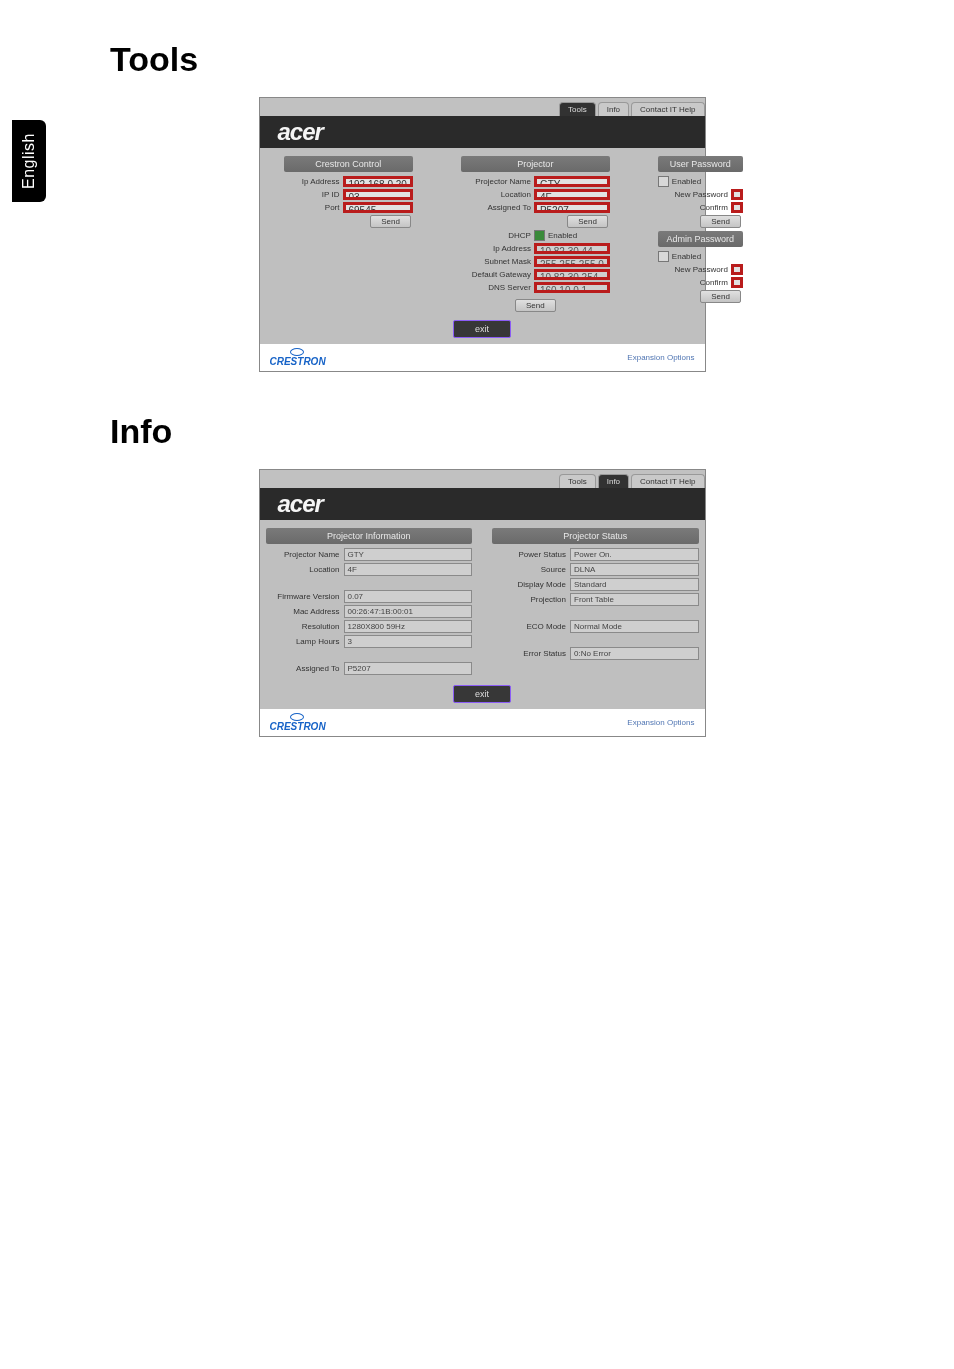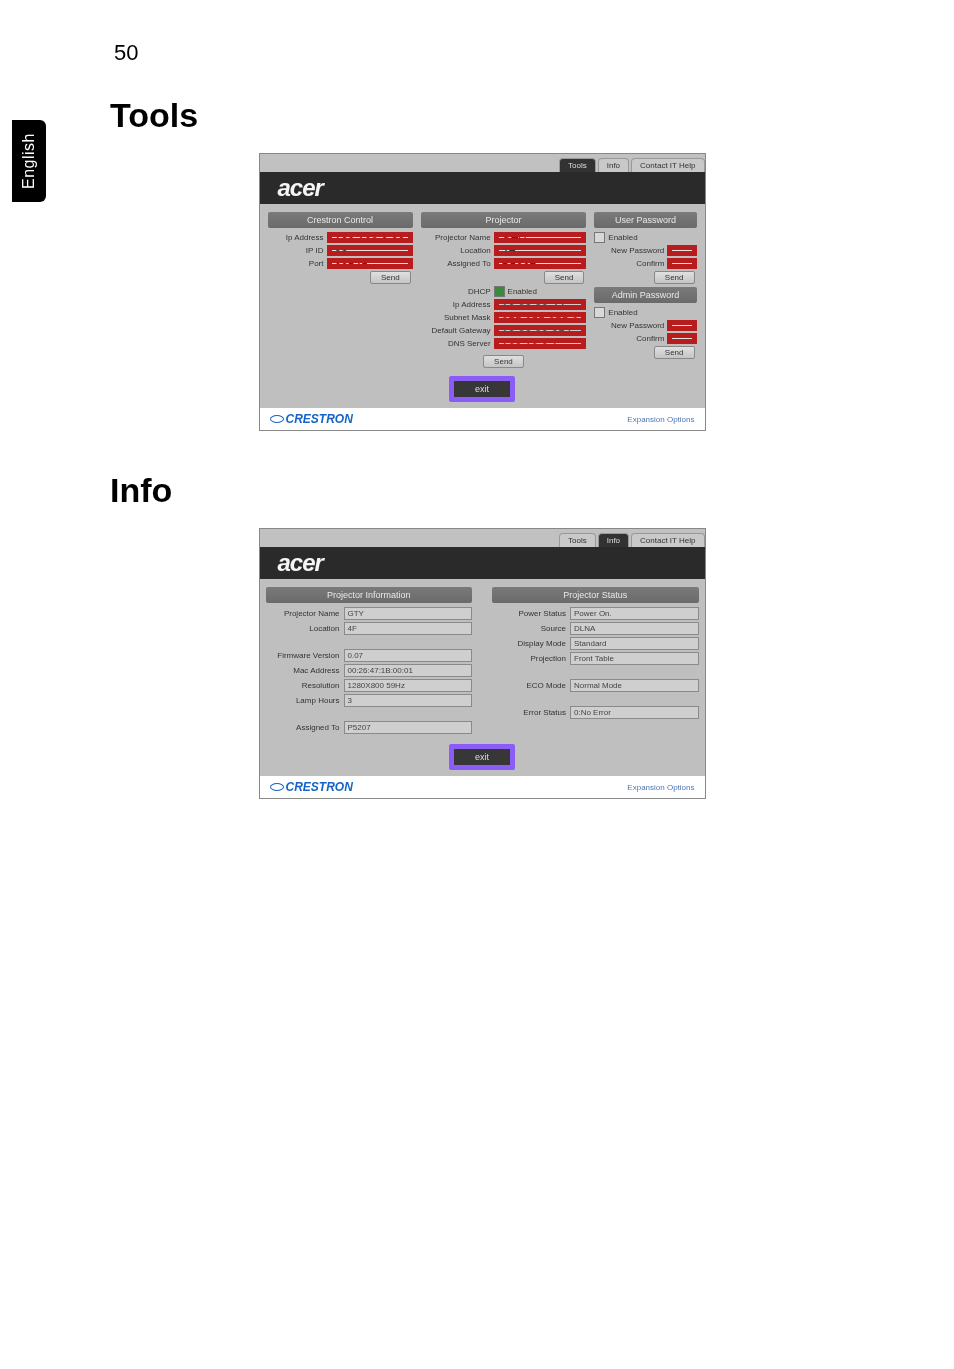--- a/index.html
+++ b/index.html
@@ -104,21 +104,22 @@
 
   .shot-body {
     background: #bfbfbf;
     padding: 8px 0 6px 0;
     position: relative;
   }
 
   
   .cols3 {
     display: flex;
-    padding: 0 4px;
+    padding: 0 20px;
+    gap: 40px;
   }
   .col {
     flex: 1;
     padding: 0 4px;
   }
 
   .sec-title {
     background: linear-gradient(#7a7a7a,#6a6a6a);
     color: #e8e8e8;
     text-align: center;
@@ -137,23 +138,23 @@
     width: 56px;
     text-align: right;
     padding-right: 3px;
     font-size: 8px;
     color: #333;
   }
   .frow .lbl.w70 { width: 70px; }
   .frow .inp {
     flex: 1;
     background: #e2e2e2;
-    border: 5px solid #b91c1c;
+    border: 3px solid #b91c1c;
     height: 11px;
-    font-size: 12px;
+    font-size: 10px;
     padding: 0 3px;
     line-height: 11px;
     overflow: hidden;
     white-space: nowrap;
     box-sizing: border-box;
   }
   .frow .inp.ro {
     background: #cfcfcf;
     color: #555;
   }
@@ -167,21 +168,21 @@
     padding: 1px 10px;
   }
 
   .exitbtn {
     display: block;
     width: 56px;
     margin: 8px auto 0 auto;
     text-align: center;
     background: #373737;
     color: #ddd;
-    border: 5px solid #8b5cf6;
+    border: 1px solid #8b5cf6;
     border-radius: 2px;
     font-size: 9px;
     padding: 3px 0;
   }
 
   .chk {
     width: 9px; height: 9px;
     display: inline-block;
     border: 1px solid #777;
     background: #d8d8d8;
@@ -200,23 +201,24 @@
     justify-content: space-between;
     align-items: center;
     background: #fff;
     padding: 4px 10px;
     font-size: 8px;
   }
   .crestron {
     color: #1763c7;
     font-weight: bold;
     font-style: italic;
-    font-size: 12px;
-    display: flex;
-    align-items: center;
+    font-size: 10px;
+    display: flex;
+    align-items: center;
+    flex-direction: column;
   }
   .crestron .dot  {
      width: 12px; height: 6px;
      border: 1px solid #1763c7;
      border-radius: 50%;
      margin-right: 2px;
      display: inline-block;
   }
   .expansion {
     color: #5176b3;
@@ -259,21 +261,20 @@
 </style>
 </head>
 <body>
 
 <div class="side-tab">
   <span>English</span>
 </div>
 
 <div class="page">
 
-  <div class="page-number">50</div>
 
   <h1>Tools</h1>
 
   <div class="shot">
     <div class="topbar">
       <div class="tab active">Tools</div>
       <div class="tab">Info</div>
       <div class="tab">Contact IT Help</div>
     </div>
     <div class="banner">

